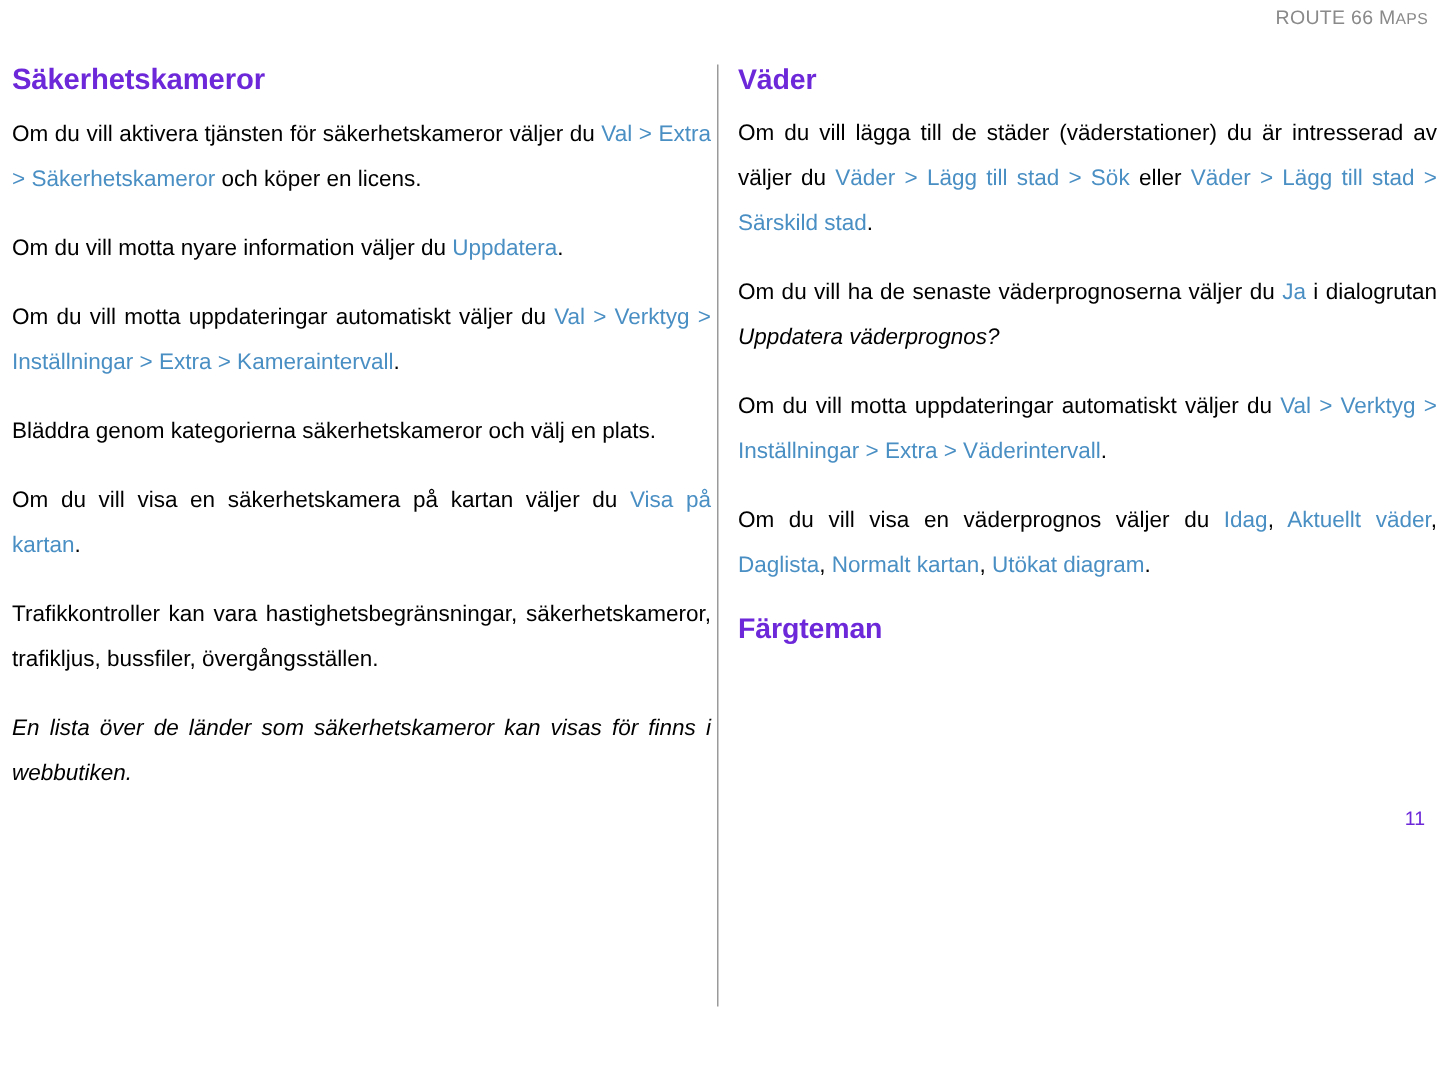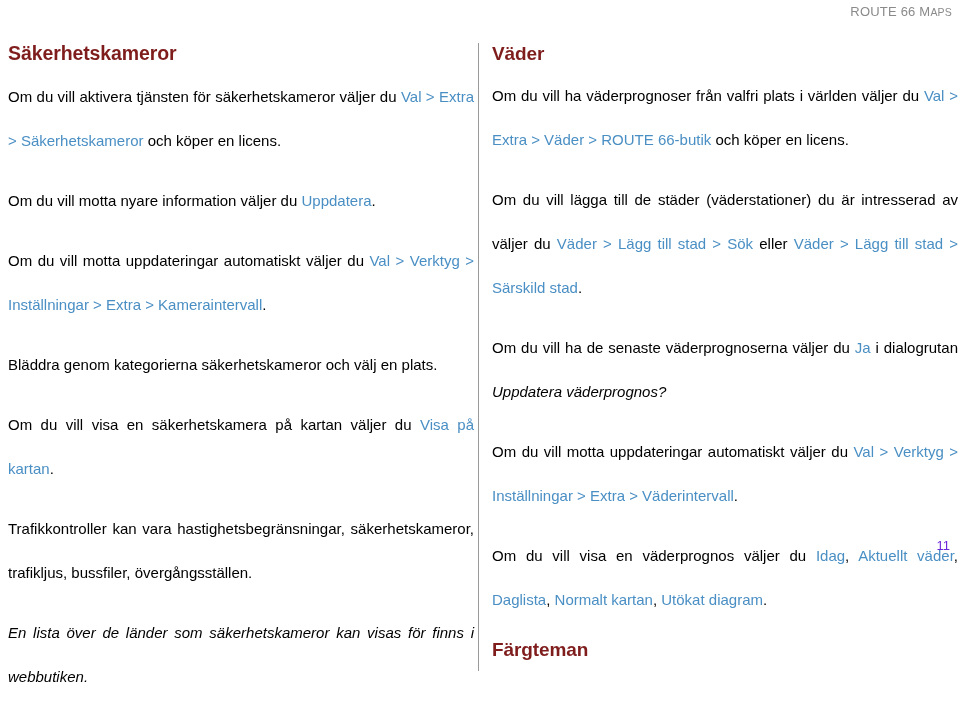--- a/index.html
+++ b/index.html
@@ -63,29 +63,29 @@
     height: 628px;
     background: #9a9a9a;
   }
 
   h2.section-title {
     font-size: 19.5px;
     font-weight: bold;
     margin: 0 0 9px 0;
     line-height: 1.22;
     letter-spacing: -0.1px;
-    color: #7f1d1d;
+    color: #6d28d9;
   }
   .col-right h2.section-title { font-size: 19px; }
 
   .block + .block { margin-top: 0; }
 
   p.para {
     font-size: 15px;
-    line-height: 44px;
+    line-height: 30px;
     margin: 0 0 16px 0;
     color: #000;
     text-align: justify;
     text-justify: inter-word;
   }
   p.para.italic { font-style: italic; }
 
   
 
   .lnk {
@@ -127,21 +127,20 @@
           <p class="para"><span>Om du vill visa en säkerhetskamera på kartan väljer du </span><span class="lnk">Visa på kartan</span><span>.</span></p>
           <p class="para"><span>Trafikkontroller kan vara hastighetsbegränsningar, säkerhetskameror, trafikljus, bussfiler, övergångsställen.</span></p>
           <p class="para italic"><span>En lista över de länder som säkerhetskameror kan visas för finns i webbutiken.</span></p>
         </div>
     </div>
 
     <div class="col col-right">
       <div id="right-sections">
           <div class="block">
             <h2 class="section-title">Väder</h2>
-            <p class="para"><span>Om du vill ha väderprognoser från valfri plats i världen väljer du </span><span class="lnk">Val &gt; Extra &gt; Väder &gt; ROUTE 66-butik</span><span> och köper en licens.</span></p>
             <p class="para"><span>Om du vill lägga till de städer (väderstationer) du är intresserad av väljer du </span><span class="lnk">Väder &gt; Lägg till stad &gt; Sök</span><span> eller </span><span class="lnk">Väder &gt; Lägg till stad &gt; Särskild stad</span><span>.</span></p>
             <p class="para"><span>Om du vill ha de senaste väderprognoserna väljer du </span><span class="lnk">Ja</span><span> i dialogrutan </span><span class="ital">Uppdatera väderprognos?</span></p>
             <p class="para"><span>Om du vill motta uppdateringar automatiskt väljer du </span><span class="lnk">Val &gt; Verktyg &gt; Inställningar &gt; Extra &gt; Väderintervall</span><span>.</span></p>
             <p class="para"><span>Om du vill visa en väderprognos väljer du </span><span class="lnk">Idag</span><span>, </span><span class="lnk">Aktuellt väder</span><span>, </span><span class="lnk">Daglista</span><span>, </span><span class="lnk">Normalt kartan</span><span>, </span><span class="lnk">Utökat diagram</span><span>.</span></p>
           </div>
           <div class="block">
             <h2 class="section-title spaced-top">Färgteman</h2>
           </div>
         </div>
     </div>

